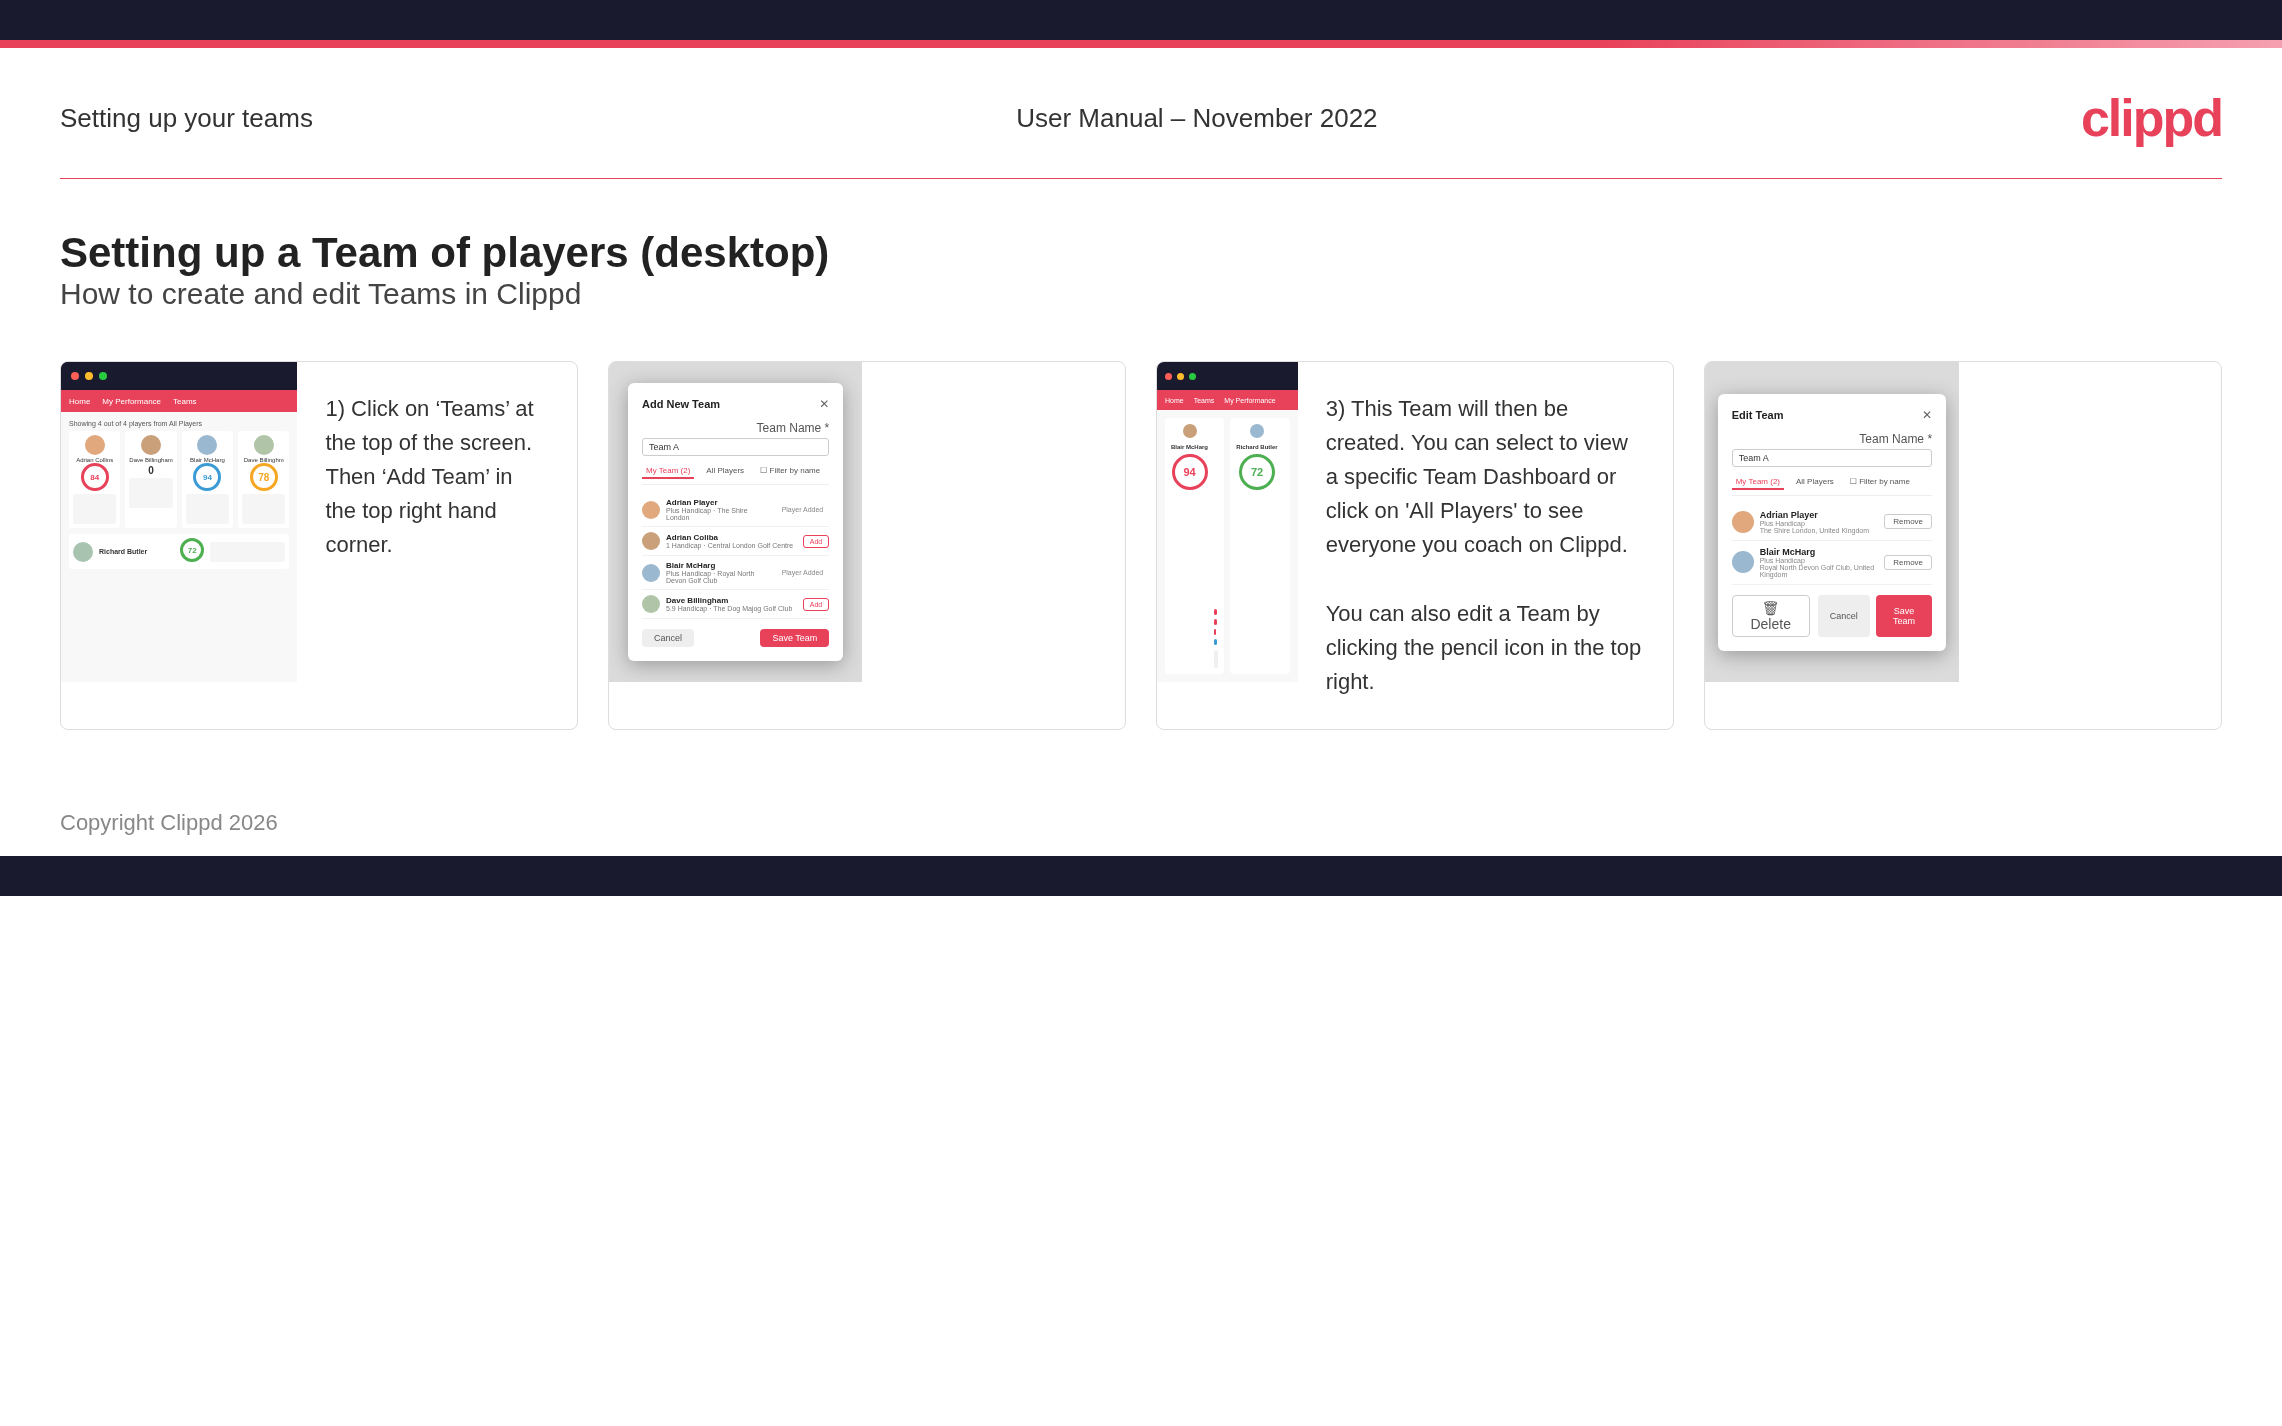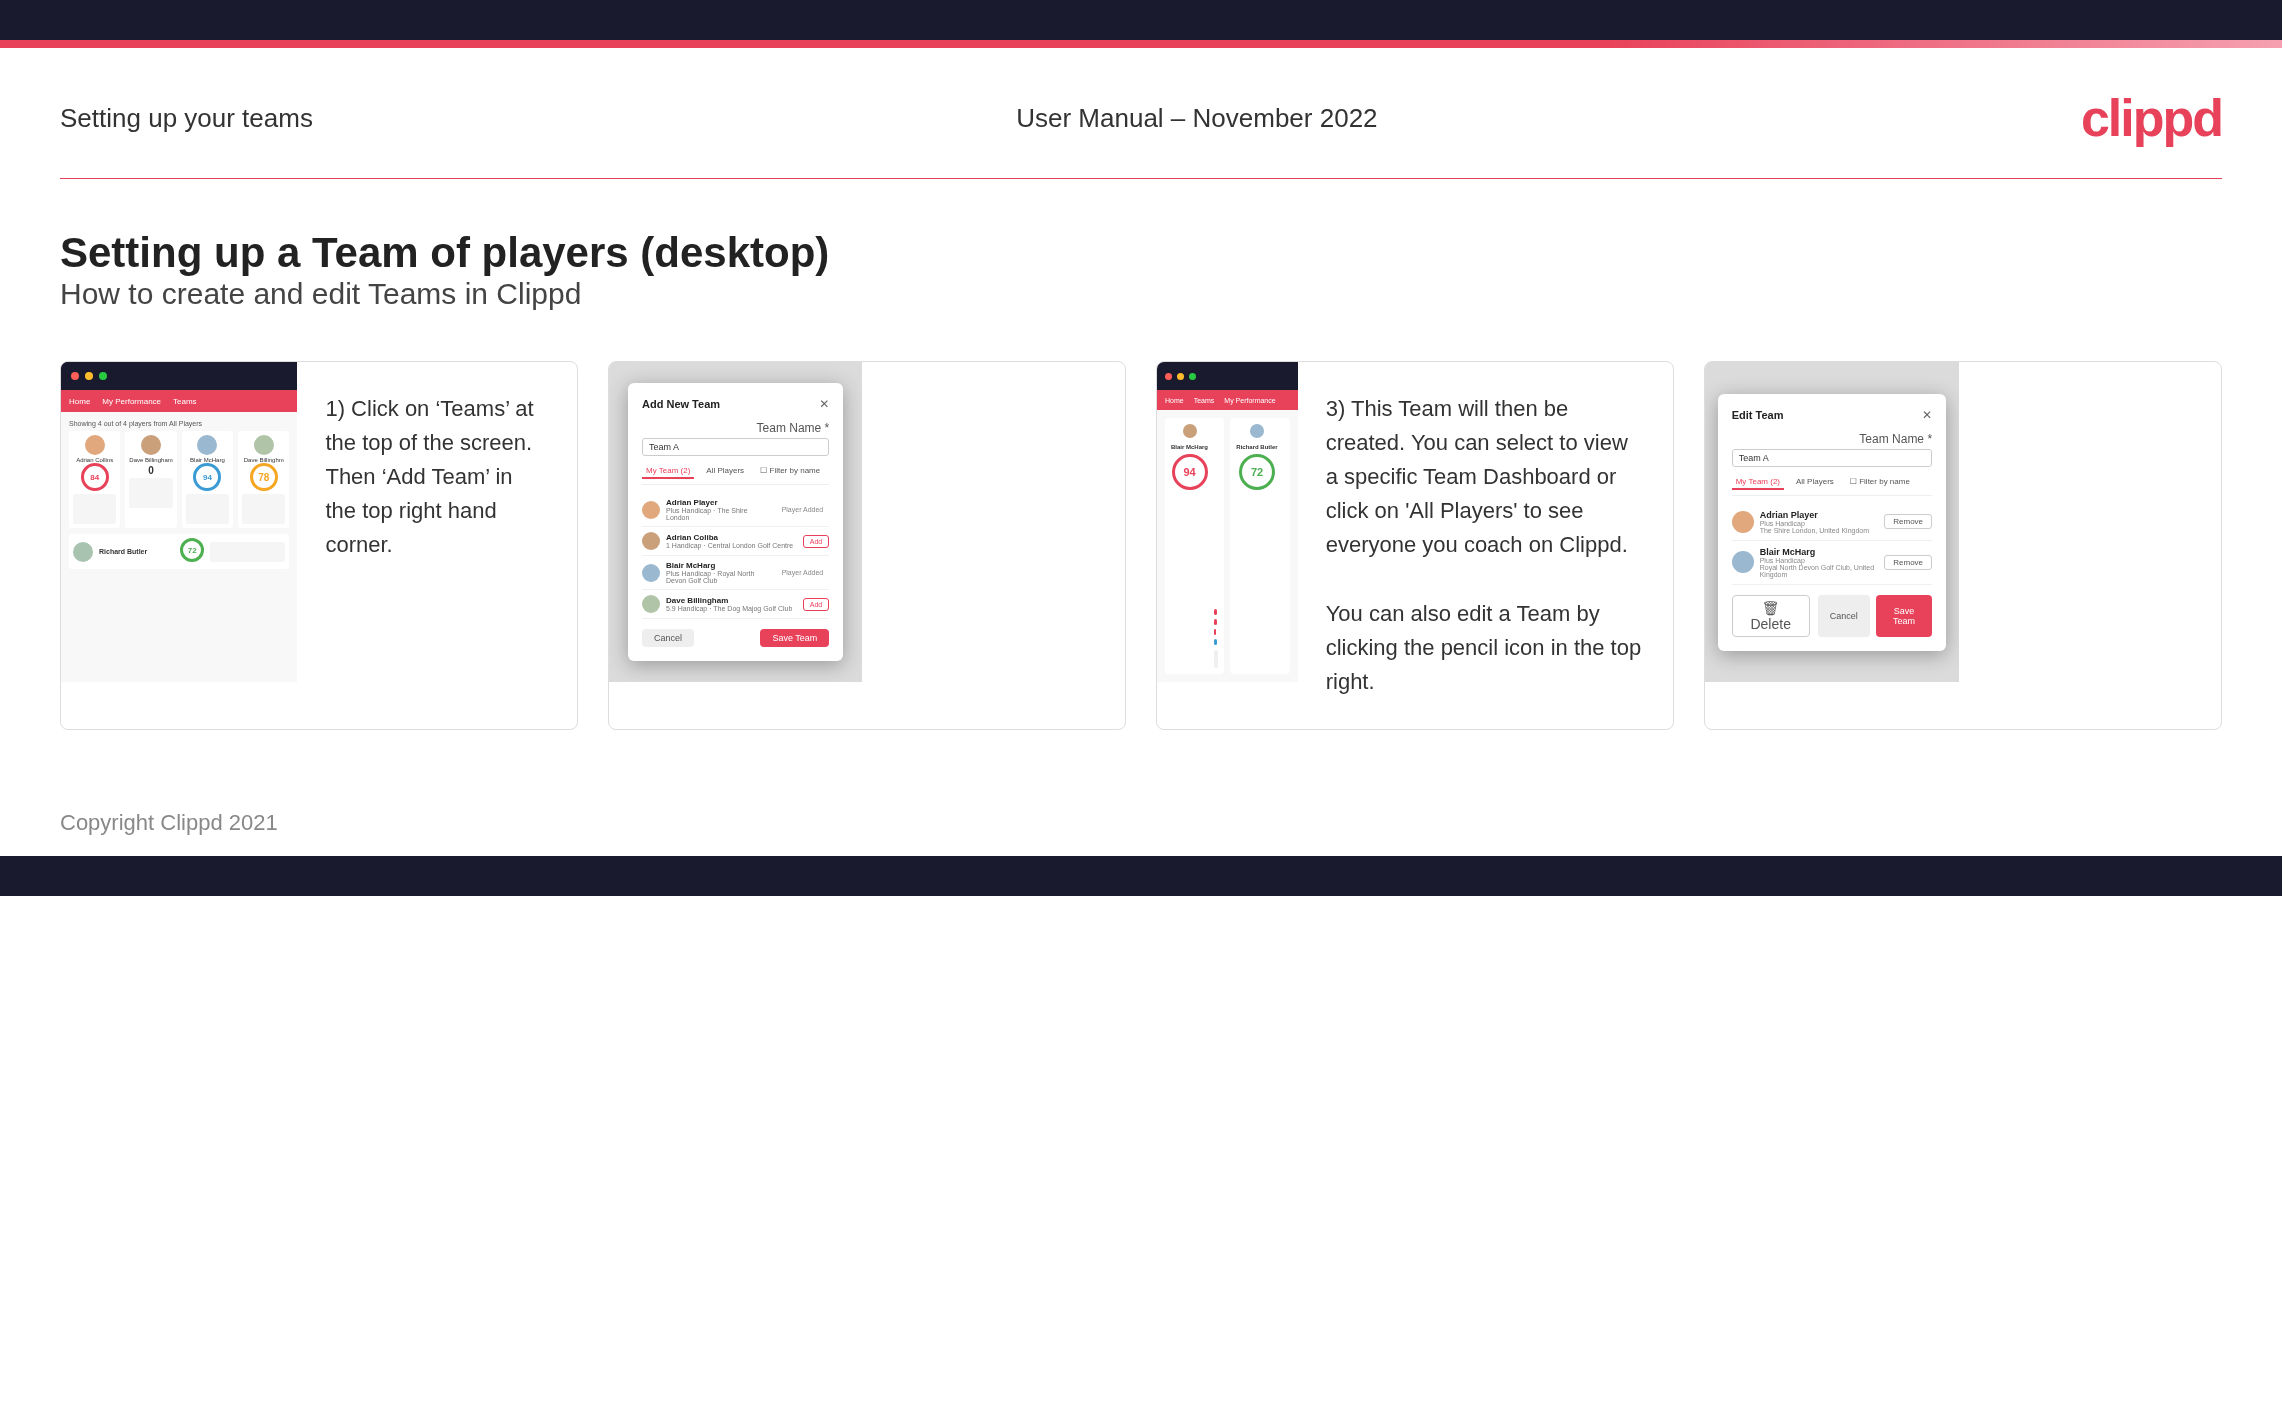--- a/index.html
+++ b/index.html
@@ -656,16 +656,16 @@
             </div>
           </div>
         </div>
       </div>
     </div>
   </div>
 
 </div>
 
 <div class="footer">
-  <span>Copyright Clippd 2021</span>
+  <span>Copyright Clippd 2026</span>
 </div>
 
 <div class="bottom-bar"></div>
 
 </body></html>

